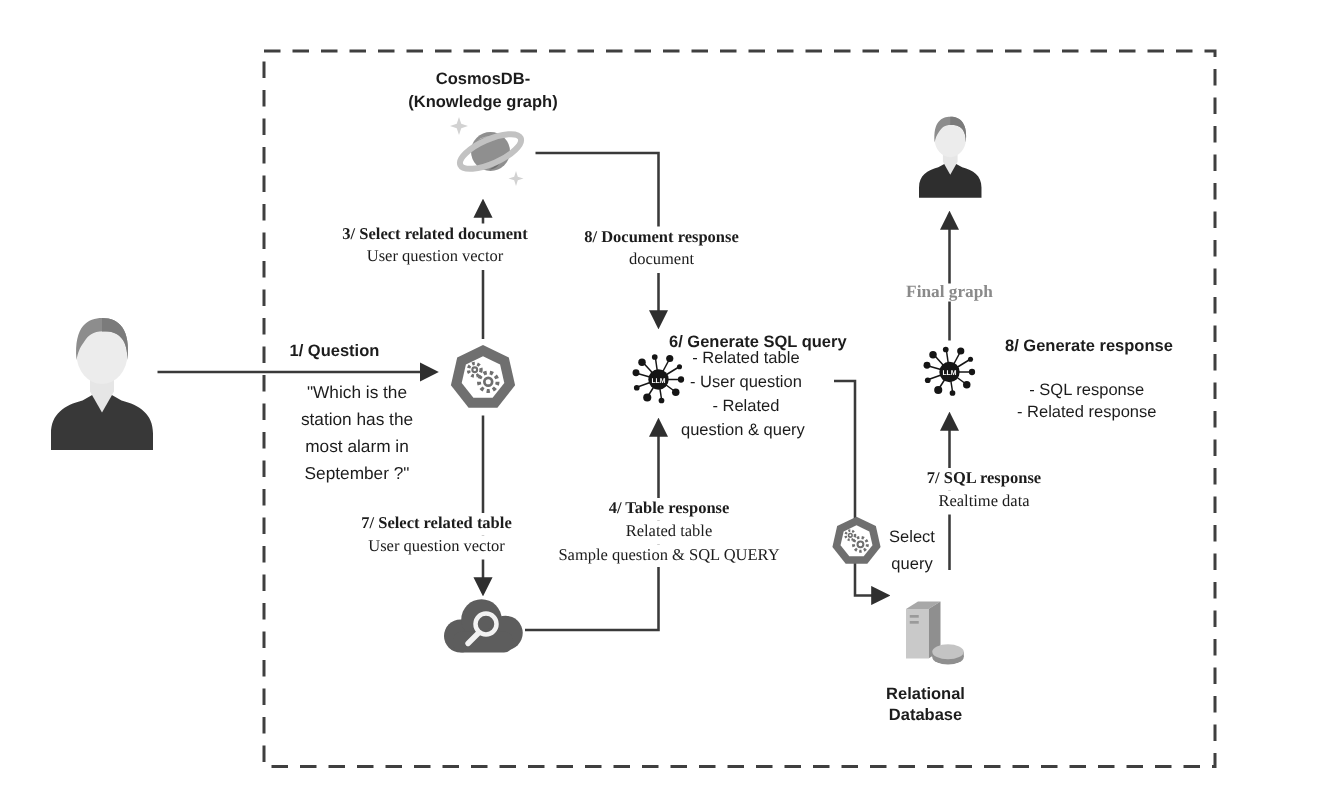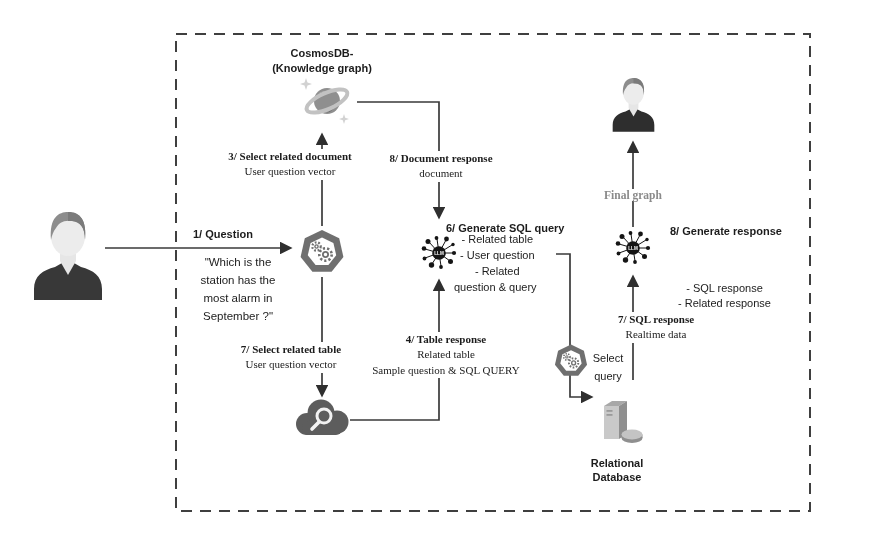--- a/index.html
+++ b/index.html
@@ -220,18 +220,18 @@
     <div>Relational</div>
     <div>Database</div>
   </div>
 
   <div class="blk b c muted" style="left:583px;top:187px;width:100px;font-size:11.5px;">
     <span class="wbg">Final graph</span>
   </div>
 
   <div class="blk b" style="left:670px;top:224px;">8/ Generate response</div>
 
-  <div class="blk items" style="left:678px;top:253px;line-height:15px;margin-top:28px;">
+  <div class="blk items" style="left:678px;top:253px;line-height:15px;">
     <div>- SQL response</div>
     <div>- Related response</div>
   </div>
 
 </div>
 
 </body></html>

